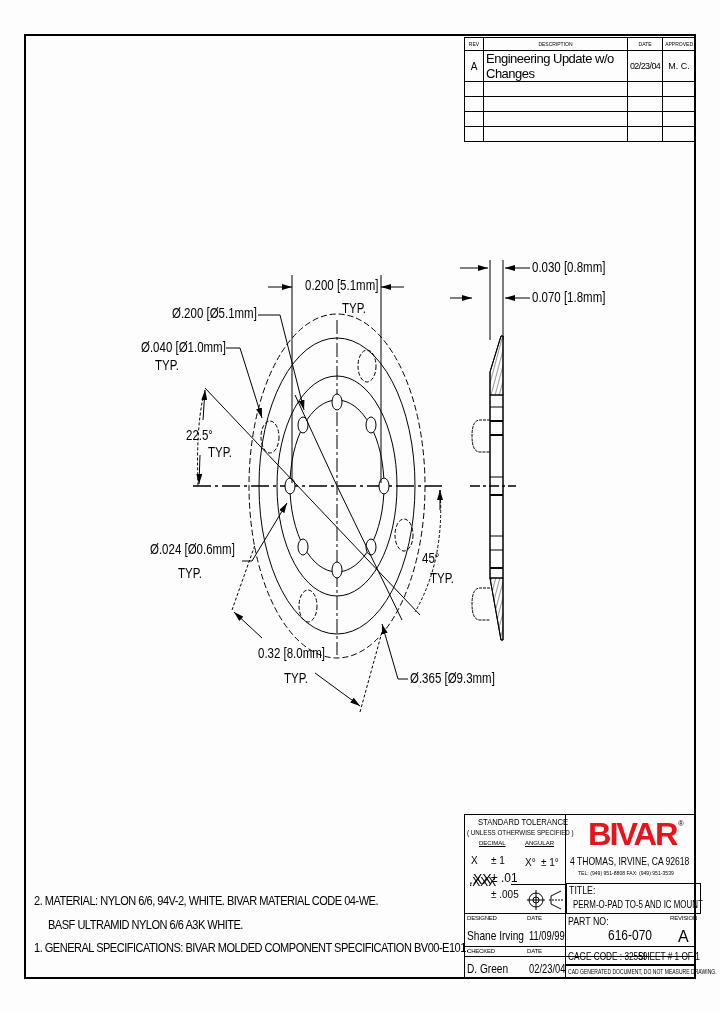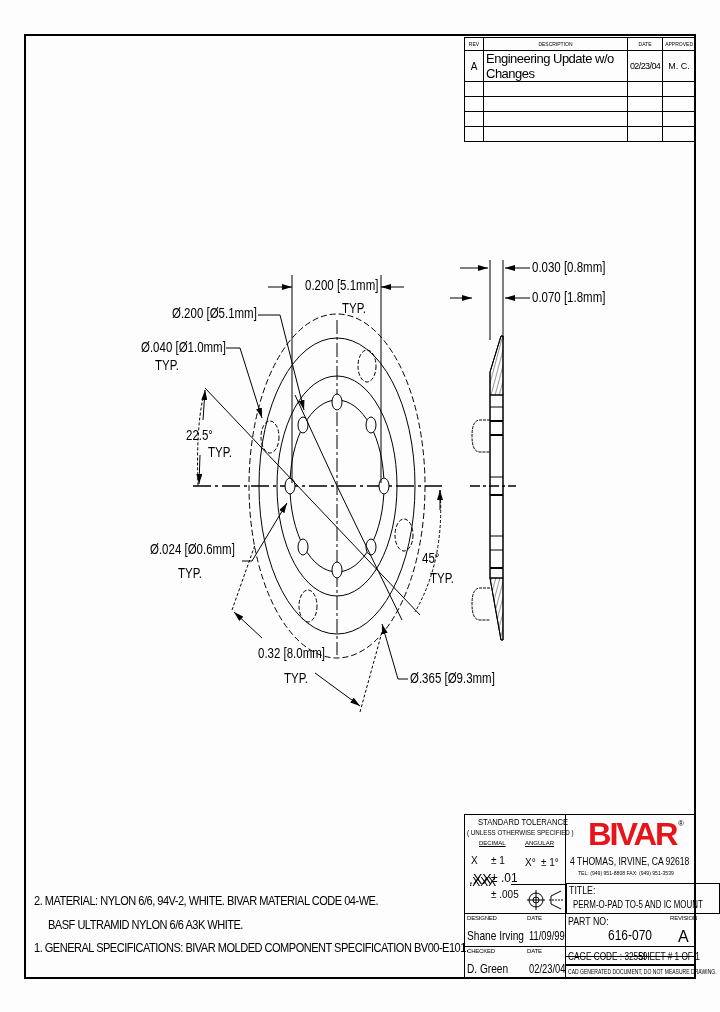--- a/index.html
+++ b/index.html
@@ -209,26 +209,26 @@
     </svg>
   </div>
 
   <div class="tb" style="left:565px;top:814px;width:131px;height:70px">
     <div class="abs" style="left:22px;top:2px;font-size:31px;font-weight:bold;color:#e8141b;letter-spacing:-2px;transform:scaleX(1.05);transform-origin:left top">BIVAR</div>
     <div class="abs" style="left:112px;top:4px;font-size:8px">®</div>
     <div class="abs cond" style="left:4px;top:40px;font-size:11px;transform:scaleX(0.78)">4  THOMAS, IRVINE, CA  92618</div>
     <div class="abs cond" style="left:12px;top:55px;font-size:6px;transform:scaleX(0.85)">TEL: (949) 951-8808     FAX: (949) 951-3539</div>
   </div>
 
-  <div class="tb" style="left:565px;top:883px;width:155px;height:31px;border-width:1px 1px 1px 2px">
+  <div class="tb" style="left:565px;top:883px;width:136px;height:31px;border-width:1px 1px 1px 2px">
     <div class="abs cond" style="left:2px;top:0px;font-size:11px;transform:scaleX(0.8)">TITLE:</div>
     <div class="abs cond" style="left:6px;top:14px;font-size:11px;transform:scaleX(0.72)">PERM-O-PAD TO-5 AND IC MOUNT</div>
   </div>
 
-  <div class="tb" style="left:464px;top:913px;width:102px;height:34px">
+  <div class="tb" style="left:464px;top:913px;width:102px;height:44px">
     <div class="abs tiny" style="left:2px;top:1px">DESIGNED</div>
     <div class="abs tiny" style="left:62px;top:1px">DATE</div>
     <div class="abs cond" style="left:2px;top:14px;font-size:13px;transform:scaleX(0.78)">Shane Irving</div>
     <div class="abs cond" style="left:64px;top:14px;font-size:13px;transform:scaleX(0.72)">11/09/99</div>
   </div>
 
   <div class="tb" style="left:464px;top:946px;width:102px;height:33px">
     <div class="abs tiny" style="left:2px;top:1px">CHECKED</div>
     <div class="abs tiny" style="left:62px;top:1px">DATE</div>
     <div class="abs cond" style="left:2px;top:14px;font-size:13px;transform:scaleX(0.78)">D. Green</div>

